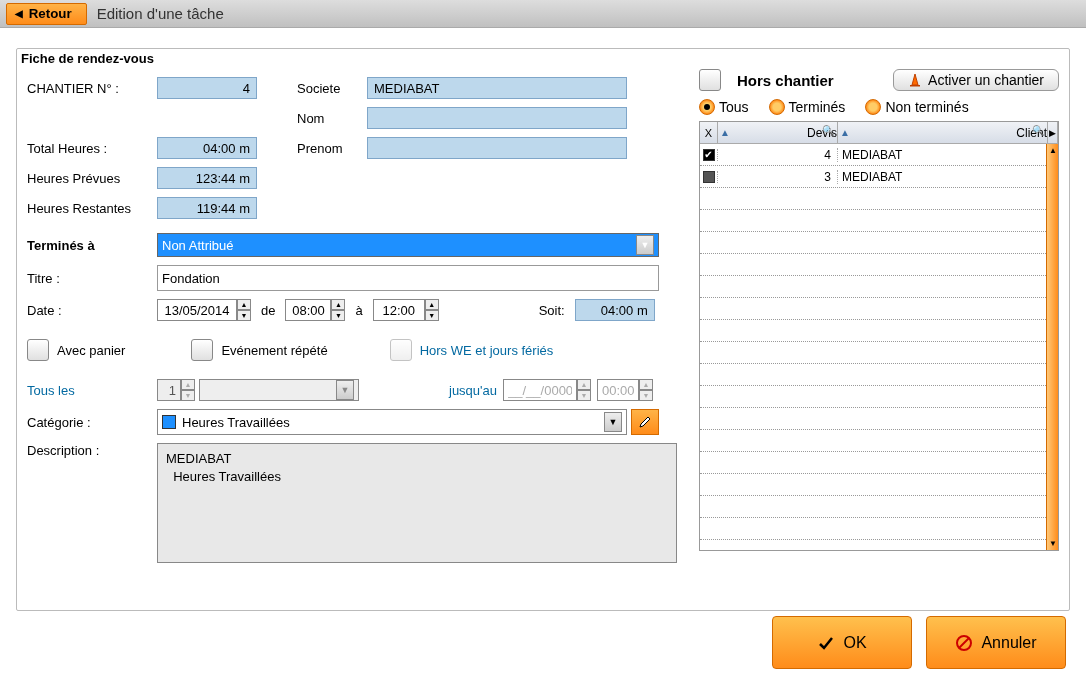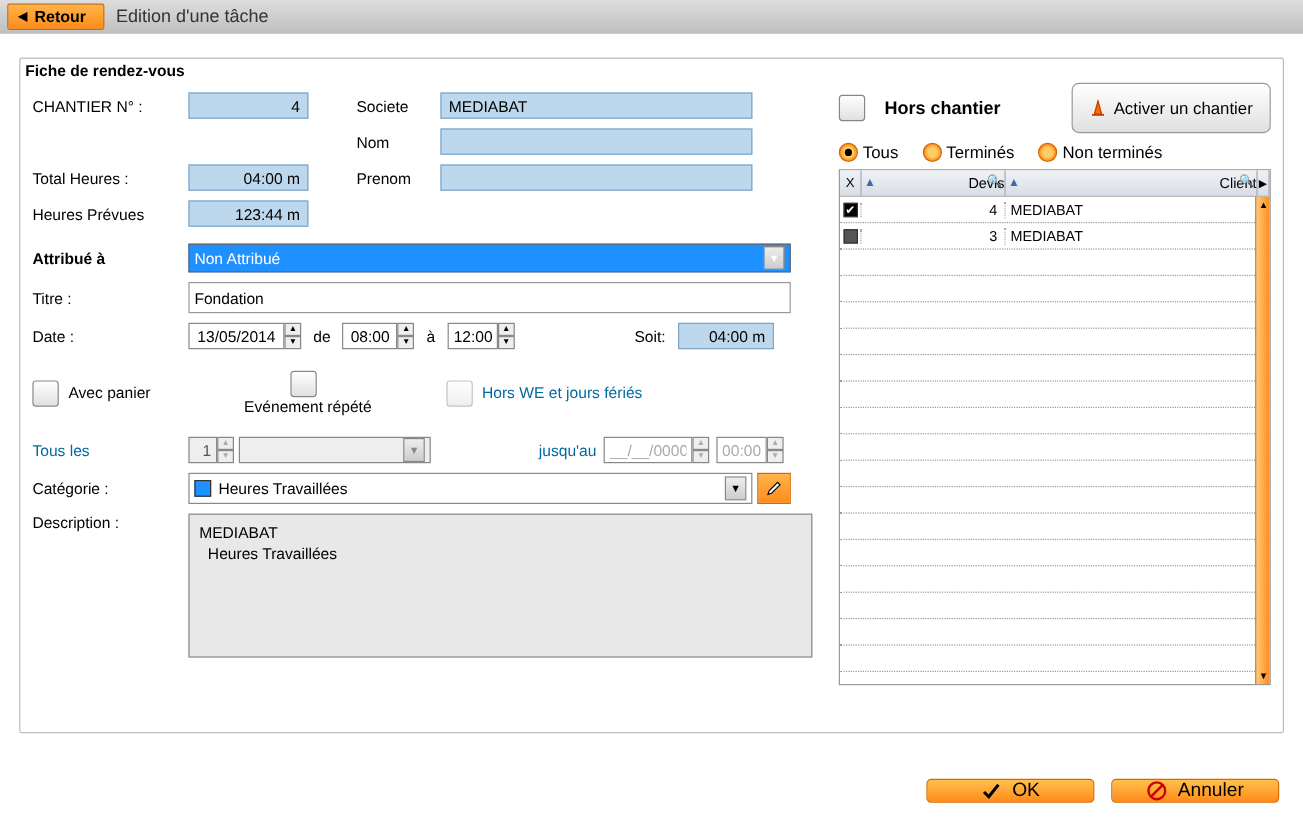--- a/index.html
+++ b/index.html
@@ -120,21 +120,21 @@
 .palette-btn { width:28px; height:26px; background:linear-gradient(#ffb347,#ff8c1a); border:1px solid #d46a00; margin-left:4px; display:flex; align-items:center; justify-content:center;}
 .desc-box {
   width:520px; height:120px; border:1px solid #888; background:#e8e8e8; padding:6px 8px; font-size:13px; line-height:18px;
 }
 
 .right-panel { position:absolute; right:10px; top:20px; width:360px; }
 .hors-row { display:flex; align-items:center; gap:8px; margin-bottom:8px; }
 .hors-label { font-weight:bold; font-size:15px;}
 .activer-btn {
   margin-left:auto; border:1px solid #999; border-radius:6px; background:linear-gradient(#fff,#e0e0e0);
-  padding:12px 14px; display:flex; align-items:center; gap:6px; font-size:14px;
+  padding:2px 14px; display:flex; align-items:center; gap:6px; font-size:14px;
 }
 .radio-row { display:flex; align-items:center; gap:20px; margin-bottom:6px; font-size:14px;}
 .radio { width:16px; height:16px; border-radius:50%; border:1px solid #d46a00; background:radial-gradient(circle,#ffcc66 40%,#ff8c1a 70%); display:inline-block; vertical-align:middle; margin-right:4px;}
 .radio.inner::after { content:""; display:block; width:6px;height:6px;border-radius:50%;background:#000;margin:4px;}
 .grid {
   border:1px solid #999; width:100%; height:430px; position:relative; font-size:12px;
 }
 .grid-header { display:flex; background:linear-gradient(#f0f2f6,#d7dde7); border-bottom:1px solid #aaa; height:22px; align-items:stretch;}
 .gh-cell { border-right:1px solid #aaa; display:flex; align-items:center; justify-content:center; position:relative; }
 .gh-x { width:18px; font-size:11px;}
@@ -149,21 +149,21 @@
 .grid-row .c-client { flex:1; padding-left:4px;}
 .chk-small { width:12px; height:12px; border:1px solid #333; background:#000; display:inline-flex; align-items:center; justify-content:center; color:#fff; font-size:10px;}
 .chk-small.off { background:#555; color:transparent;}
 .vscroll { position:absolute; right:0; top:22px; bottom:0; width:12px; background:linear-gradient(90deg,#ffc97a,#ff8c1a); border-left:1px solid #d46a00;}
 .vscroll::before, .vscroll::after { content:""; position:absolute; left:2px; width:8px; height:10px; }
 .vscroll .up { position:absolute; top:2px; left:2px; font-size:8px;}
 .vscroll .down { position:absolute; bottom:2px; left:2px; font-size:8px;}
 
 .bottom-btns { position:absolute; right:20px; bottom:12px; display:flex; gap:14px;}
 .main-btn {
-  width:140px; height:20px; border:1px solid #d46a00; border-radius:4px;
+  width:140px; height:53px; border:1px solid #d46a00; border-radius:4px;
   background:linear-gradient(#ffc04d,#ff8c1a);
   font-size:16px; display:flex; align-items:center; justify-content:center; gap:8px;
 }
 .bold { font-weight:bold; }
 svg { display:block; }
 .cone-ico { width:14px; height:14px; display:inline-block;}
 </style>
 </head>
 <body>
 
@@ -198,23 +198,27 @@
       <span class="lbl">Total Heures :</span>
       <input class="blue-field w100" value="04:00 m" style="">
       <span class="inline-lbl" style="width:60px;margin-left:40px;">Prenom</span>
       <input class="blue-field w260" value="" style="">
     </div>
 
     <div class="row">
       <span class="lbl">Heures Prévues</span>
       <input class="blue-field w100" value="123:44 m" style="">
     </div>
+    <div class="row">
+      <span class="lbl">Heures Restantes</span>
+      <input class="blue-field w100" value="119:44 m" style="">
+    </div>
 
     <div class="row" style="margin-top:14px;">
-      <span class="lbl bold">Attribué à</span>
+      <span class="lbl bold">Terminés à</span>
       <div class="select-affecte" style="width:502px;flex:none;">
         <span>Non Attribué</span>
         <span class="dd-btn">▼</span>
       </div>
     </div>
 
     <div class="row">
       <span class="lbl">Titre :</span>
       <input class="plain-input" style="width: 502px; flex: 0 0 auto;" value="Fondation">
     </div>
@@ -231,36 +235,36 @@
       <span class="inline-lbl">de</span>
       <span class="spinner-wrap">
         <input class="time-spin" style="width: 46px;" value="08:00">
         <span class="spinner-btns">
             <button>▲</button>
             <button>▼</button>
           </span>
       </span>
       <span class="inline-lbl">à</span>
       <span class="spinner-wrap">
-        <input class="time-spin" style="width: 42px;" value="12:00">
+        <input class="time-spin" style="width: 52px;" value="12:00">
         <span class="spinner-btns">
             <button>▲</button>
             <button>▼</button>
           </span>
       </span>
       <span class="inline-lbl" style="margin-left:100px;">Soit:</span>
       <input class="blue-field" style="width: 80px;" value="04:00 m">
     </div>
 
     <div class="sep-row">
       <span style="display:flex;align-items:center;">
         <span class="checkbox"></span>
         <span>Avec panier</span>
       </span>
-      <span style="display:flex;align-items:center;margin-left:56px;flex-direction:column;">
+      <span style="display:flex;align-items:center;margin-left:44px;">
         <span class="checkbox"></span>
         <span>Evénement répété</span>
       </span>
       <span style="display:flex;align-items:center;margin-left:40px;">
         <span class="checkbox disabled"></span>
         <span class="lbl-disabled">Hors WE et jours fériés</span>
       </span>
     </div>
 
     <div class="row">

